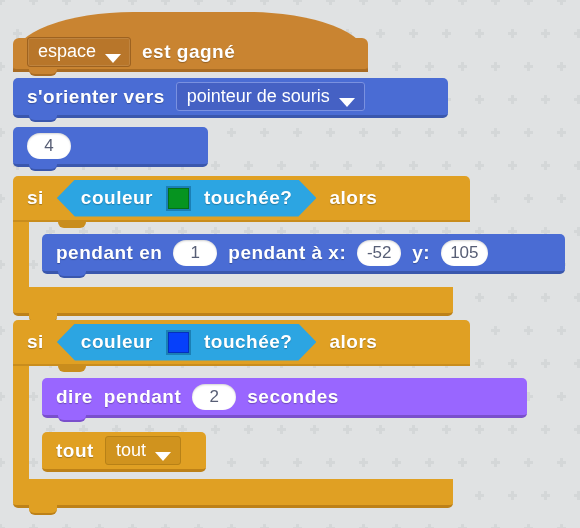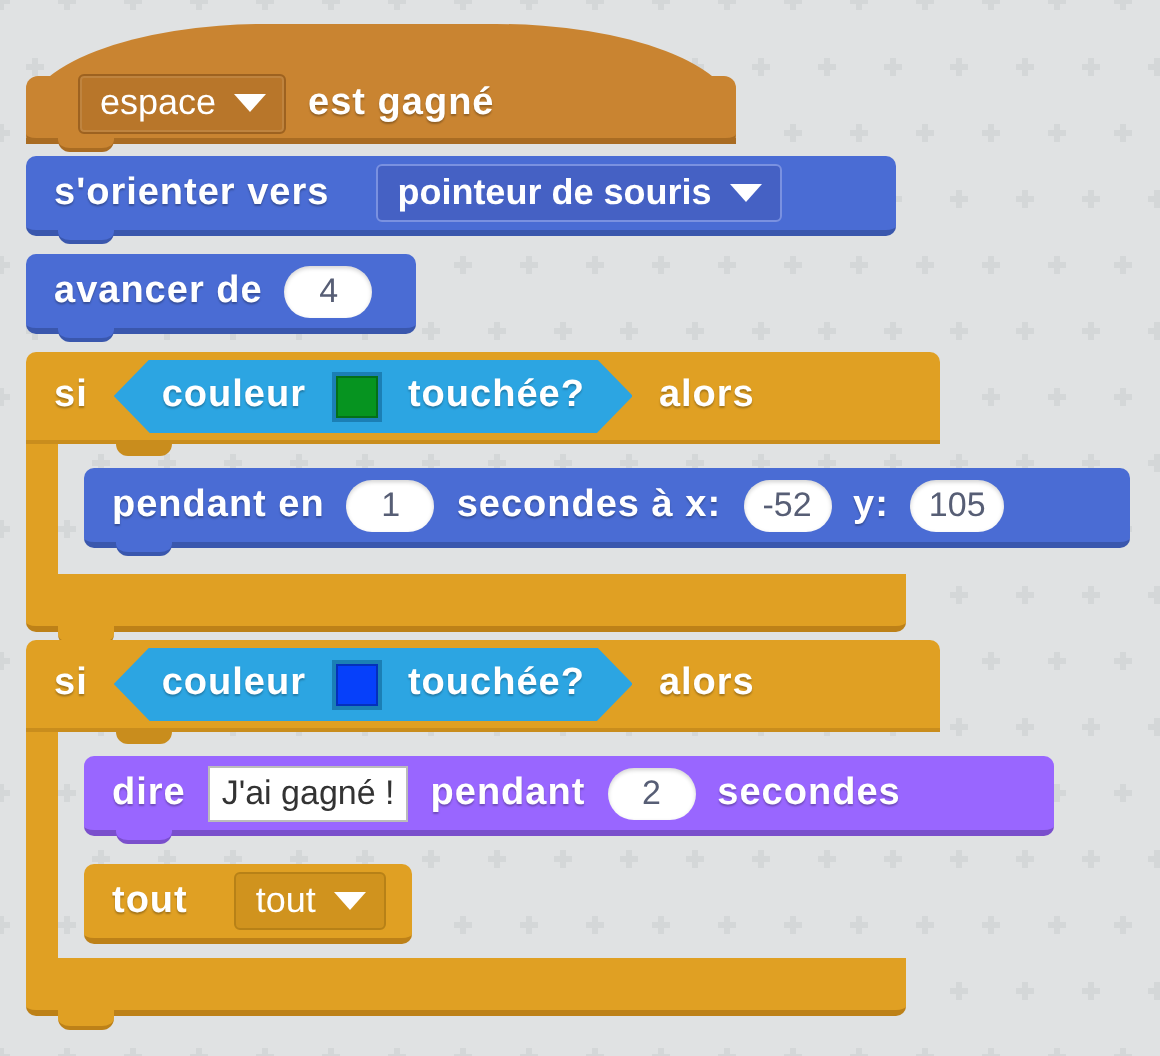--- a/index.html
+++ b/index.html
@@ -202,41 +202,39 @@
 
   #if-blue { left: 13px; top: 320px; width: 457px; height: 185px; }
   #if-blue .c-top    { width: 457px; }
   #if-blue .c-left   { top: 46px; height: 113px; }
   #if-blue .c-bottom { top: 159px; width: 440px; }
   #if-blue .c-bump   { top: 185px; }
 
   
   .dropdown {
     display: inline-flex;
-    align-items: center;
+    align-items: flex-end;
     gap: 9px;
     padding: 2px 9px 3px 10px;
     font-weight: normal;
     font-size: 18px;
     letter-spacing: 0;
     color: #ffffff;
     text-shadow: none;
     border-radius: 3px;
     line-height: 1.25;
-    margin-left: 12px;
   }
   .dd-hat {
     background: #b8762a;
     border: 1px solid #9d6220;
     box-shadow: inset 0 0 0 1px rgba(255,255,255,0.10);
   }
   .dd-motion {
     background: #4561c4;
     border: 1px solid #7a91e0;
-    font-weight: bold;
   }
   .dd-control {
     background: #d0931e;
     border: 1px solid #b78117;
   }
   .caret {
     width: 0; height: 0;
     border-left: 8px solid transparent;
     border-right: 8px solid transparent;
     border-top: 9px solid #ffffff;
@@ -628,21 +626,20 @@
       <span class="dropdown dd-motion">
         <span>pointeur de souris</span>
         <span class="caret"></span>
       </span>
     </div>
     <div class="bump"></div>
   </div>
 
   <div class="block stack motion" id="blk-avancer">
     <div class="inner">
-      <span>avancer  de</span>
       <span class="numfield">4</span>
     </div>
     <div class="bump"></div>
   </div>
 
   <div class="cblock" id="if-green">
     <div class="c-top">
       <span>si</span>
       <span class="boolean">
         <span>couleur</span>
@@ -654,21 +651,21 @@
     <div class="c-left"></div>
     <div class="c-innotch" style="top:46px;"></div>
     <div class="c-bottom"></div>
     <div class="c-bump"></div>
   </div>
 
   <div class="block stack motion" id="blk-glisser">
     <div class="inner">
       <span>pendant  en</span>
       <span class="numfield">1</span>
-      <span>secondes  à  x:</span>
+      <span>pendant  à  x:</span>
       <span class="numfield">-52</span>
       <span>y:</span>
       <span class="numfield">105</span>
     </div>
     <div class="bump"></div>
   </div>
 
   <div class="cblock" id="if-blue">
     <div class="c-top">
       <span>si</span>
@@ -681,21 +678,20 @@
     </div>
     <div class="c-left"></div>
     <div class="c-innotch" style="top:46px;"></div>
     <div class="c-bottom"></div>
     <div class="c-bump"></div>
   </div>
 
   <div class="block stack looks" id="blk-dire">
     <div class="inner">
       <span>dire</span>
-      <span class="textfield">J'ai gagné !</span>
       <span>pendant</span>
       <span class="numfield">2</span>
       <span>secondes</span>
     </div>
     <div class="bump"></div>
   </div>
 
   <div class="block stack control" id="blk-stop">
     <div class="inner">
       <span>tout</span>

